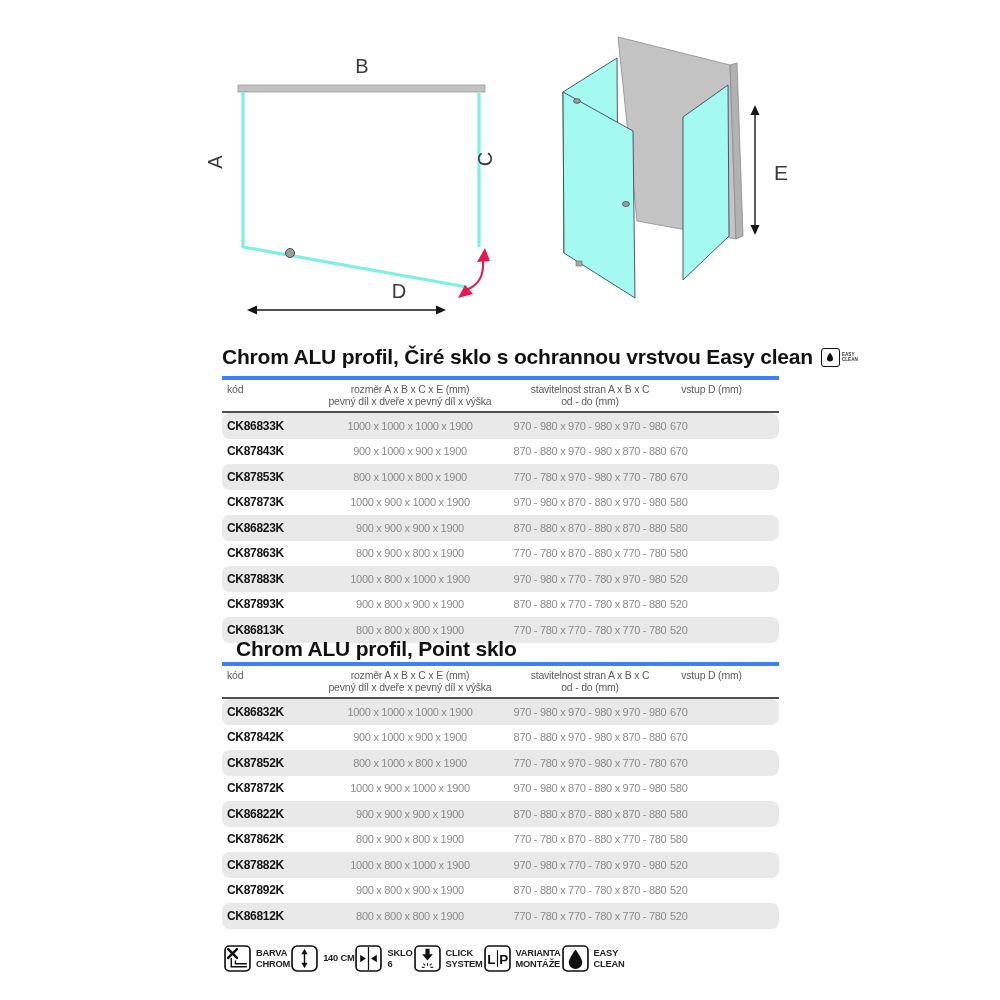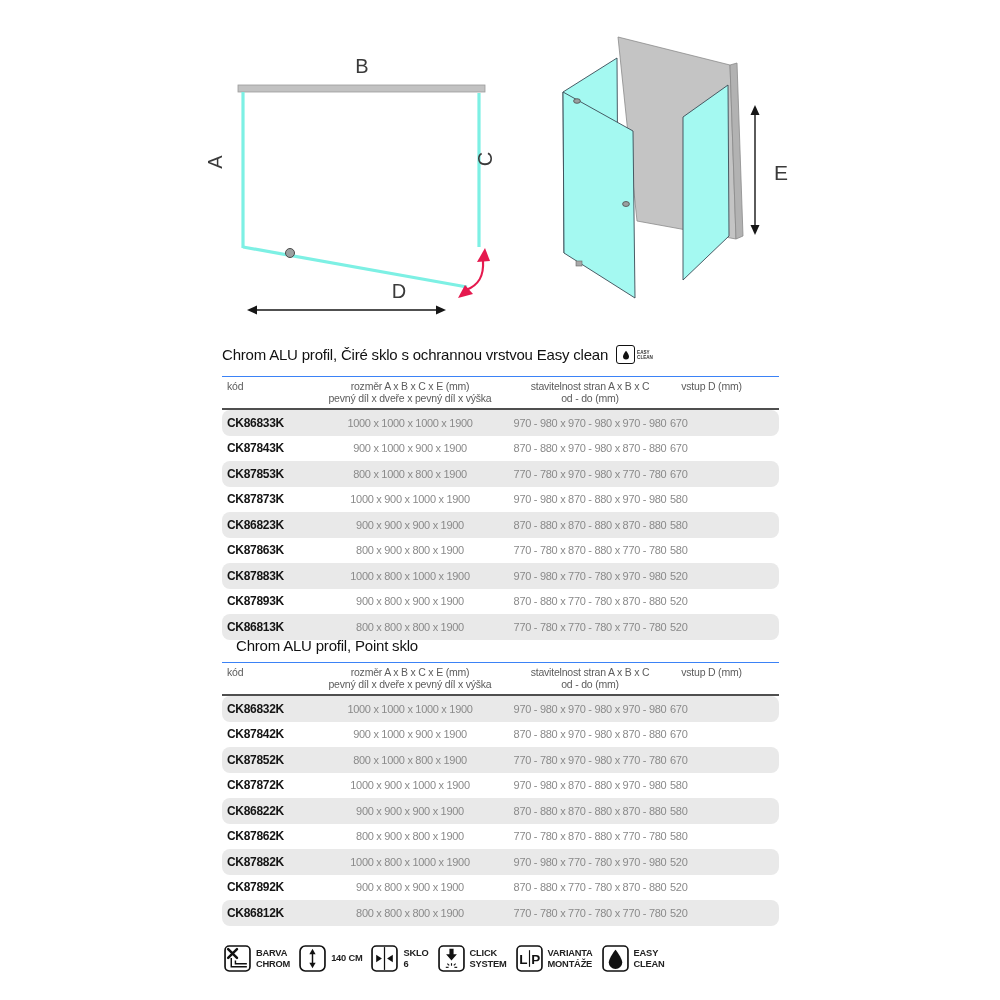--- a/index.html
+++ b/index.html
@@ -1,43 +1,43 @@
 <!DOCTYPE html>
 <html><head>
 <meta charset="utf-8">
 <style>
   html,body{margin:0;padding:0;background:#fff;}
   #page{position:relative;width:1000px;height:1000px;background:#ffffff;overflow:hidden;
         font-family:"Liberation Sans", sans-serif;color:#1a1a1a;}
   .abs{position:absolute;}
 
   
-  .sec-title{font-size:15px;font-weight:normal;color:#111;letter-spacing:-0.2px;white-space:nowrap;}
+  .sec-title{font-size:21px;font-weight:bold;color:#111;letter-spacing:-0.2px;white-space:nowrap;}
   .title-wrap{display:flex;align-items:center;gap:8px;}
   .mini-badge{display:flex;align-items:center;gap:2px;}
   .mini-badge .bx{width:17px;height:17px;border:1.3px solid #111;border-radius:3px;
                   display:flex;align-items:center;justify-content:center;}
   .mini-badge .btxt{font-size:4.6px;line-height:5px;color:#333;font-weight:bold;}
 
   
   .ptable{width:557px;font-size:11px;}
   .t-head{display:grid;grid-template-columns:88px 200px 160px 109px;
-          border-top:1px solid #3b82f6;border-bottom:2px solid #4f4f4f;
+          border-top:4px solid #3b82f6;border-bottom:2px solid #4f4f4f;
           padding:4px 0 4px 0;color:#5c5c5c;font-size:10.5px;line-height:11.5px;letter-spacing:-0.2px;}
   .t-head .h{text-align:center;}
   .t-head .h.kod{text-align:left;padding-left:5px;}
   .t-row{display:grid;grid-template-columns:88px 200px 160px 109px;height:25.5px;align-items:center;}
   .t-row.alt{background:#e9e9e9;border-radius:8px;}
   .t-cell{letter-spacing:-0.3px;}
   .c-kod{font-weight:bold;color:#141414;font-size:12px;padding-left:5px;text-align:left;}
   .c-rozmer,.c-stav{color:#8a8a8a;text-align:center;font-size:11px;}
   .c-vstup{color:#8a8a8a;text-align:left;font-size:11px;padding-right:26px;}
 
   
-  #footer-icons{display:flex;gap:9px;align-items:center;}
+  #footer-icons{display:flex;gap:1px;align-items:center;}
   .f-item{display:flex;align-items:center;gap:5px;}
   .f-label{font-size:9.3px;line-height:10.2px;color:#222;font-weight:bold;letter-spacing:-0.2px;}
   svg text{font-family:"Liberation Sans", sans-serif;}
 </style>
 </head>
 <body>
 
 <div id="page">
 
   <svg class="abs" style="left:200px;top:40px;" width="330" height="290" viewBox="0 0 330 290">

